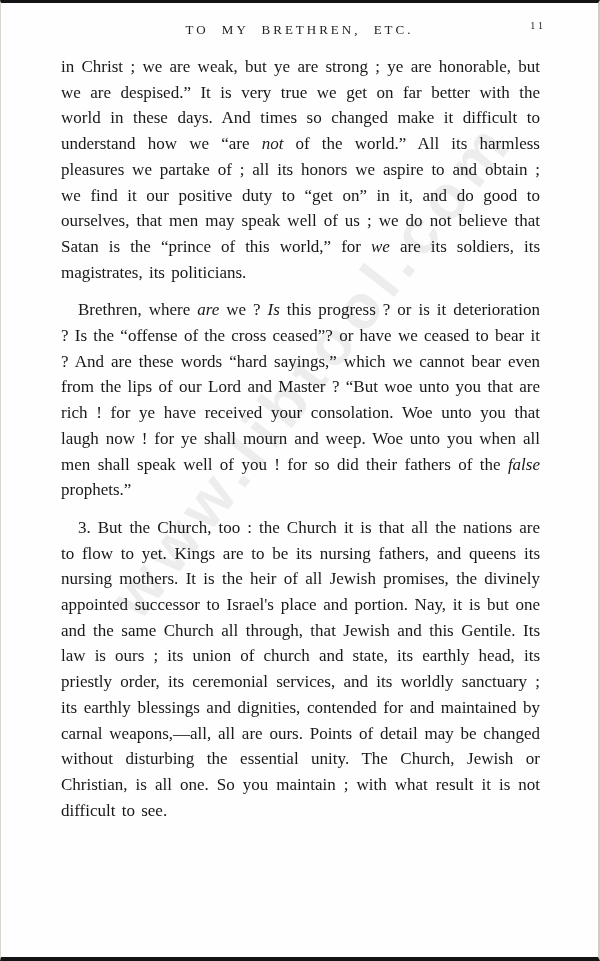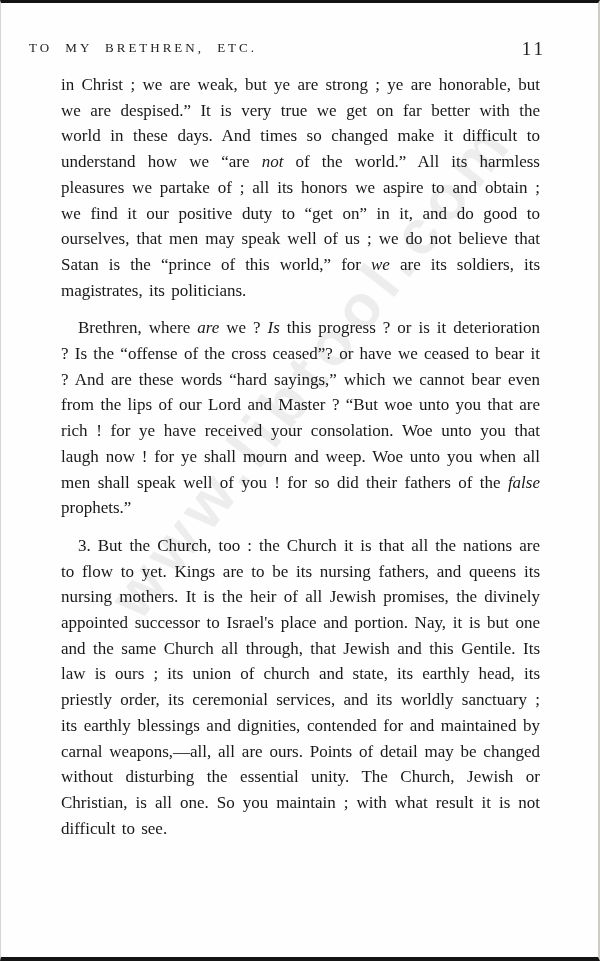--- a/index.html
+++ b/index.html
@@ -17,36 +17,36 @@
     box-sizing: border-box;
     border-top: 3px solid #141414;
     border-bottom: 4px solid #141414;
     border-left: 1px solid #d8d5cf;
     border-right: 2px solid #cfccc6;
     overflow: hidden;
     color: #1b1b1b;
   }
   .running-header {
     position: relative;
-    margin-top: 35px;
+    margin-top: 17px;
     height: 22px;
-    padding: 0 28px;
-    text-align: left;
+    padding: 0 68px;
+    text-align: center;
   }
   .running-header .title {
     font-size: 13px;
     letter-spacing: 3px;
     word-spacing: 7px;
     color: #222;
   }
   .running-header .folio {
     position: absolute;
     right: 52px;
     top: 0;
-    font-size: 19px;
+    font-size: 10px;
     letter-spacing: 3px;
     color: #222;
   }
   .body-text {
     position: relative;
     z-index: 2;
     margin-top: 12px;
     padding: 0 46px 0 48px;
     font-size: 17px;
     line-height: 25.7px;

